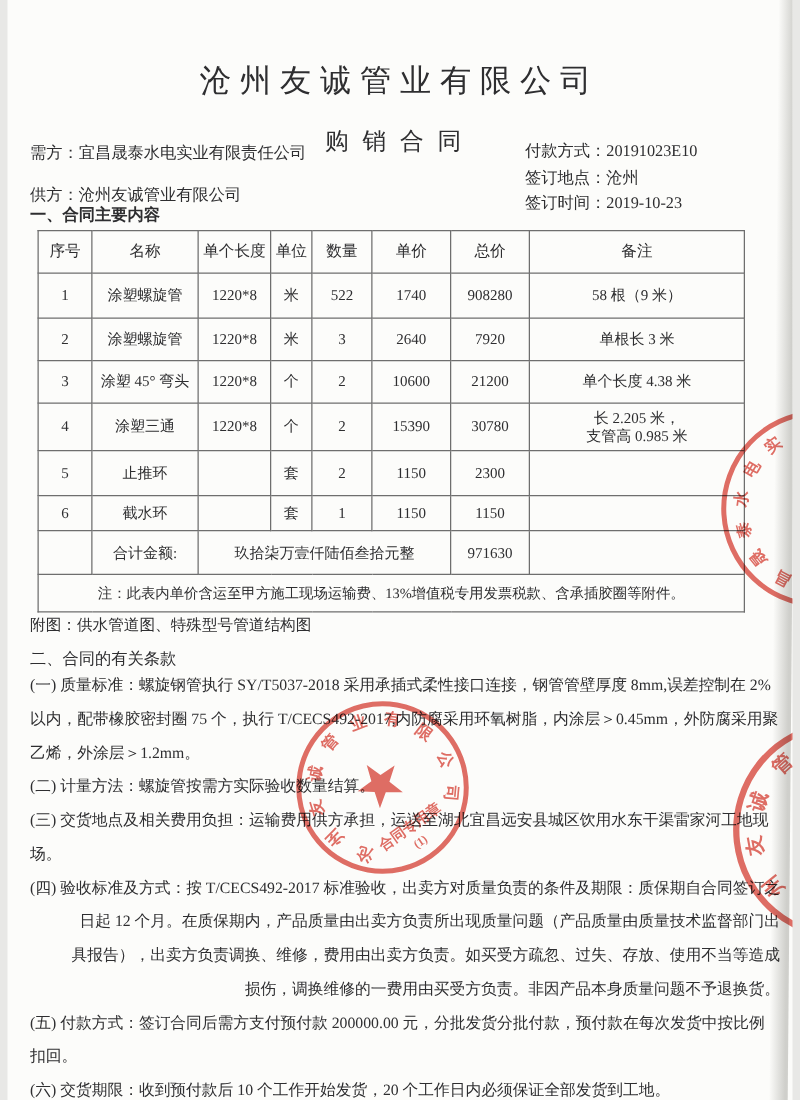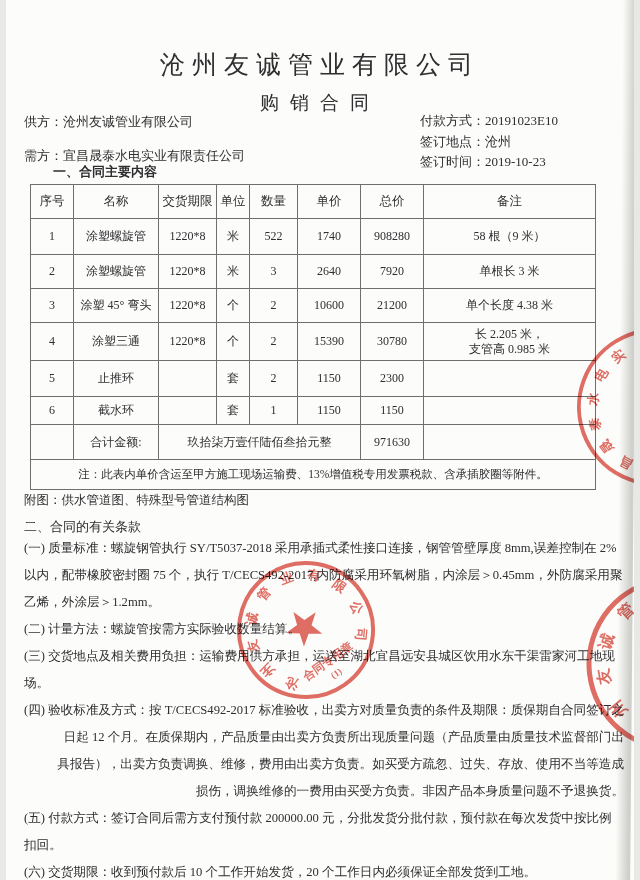--- a/index.html
+++ b/index.html
@@ -12,30 +12,30 @@
   .scan-edge {
     position:absolute; top:0; right:0; width:15px; height:100%;
     background:linear-gradient(to right, rgba(0,0,0,0), #cfcfcb 85%);
     transform:skewX(-0.5deg);
   }
   .company-title {
     position:absolute; top:48px; left:0; width:100%;
     text-align:center; font-size:25px; letter-spacing:7px; font-weight:500;
   }
   .doc-title {
-    position:absolute; top:90px; left:0; width:100%;
+    position:absolute; top:100px; left:0; width:100%;
     text-align:center; font-size:19px; letter-spacing:11px; font-weight:500;
   }
   .meta-left { position:absolute; left:18px; top:112px; font-size:13px; }
   .meta-left .row { height:34px; line-height:20px; }
   .meta-right { position:absolute; left:414px; top:111px; font-size:13px; }
   .meta-right .row { height:20.5px; line-height:20.5px; }
   .label { font-weight:500; }
   .section-title { position:absolute; left:18px; font-size:13px; font-weight:bold; }
-  .sec1 { top:163px;margin-left:29px; }
+  .sec1 { top:163px; }
   .sec2 { top:518px; font-weight:400; }
   .attachment { position:absolute; left:18px; top:492px; font-size:12.5px; }
 
   table.main {
     position:absolute; left:24px; top:184px; width:566px;
     border-collapse:collapse; table-layout:fixed; font-size:12px;
   }
   table.main th, table.main td {
     border:1px solid #6e6e6e; text-align:center; vertical-align:middle;
     padding:0 2px; font-weight:normal; overflow:hidden;
@@ -71,24 +71,24 @@
 
 <div class="page">
 
   <div class="scan-edge"></div>
 
   <div class="company-title">沧州友诚管业有限公司</div>
   <div class="doc-title">购销合同</div>
 
   <div class="meta-left">
     <div class="row">
+      <span class="label">需方：</span><span>宜昌晟泰水电实业有限责任公司</span>
+    </div>
+    <div class="row">
       <span class="label">供方：</span><span>沧州友诚管业有限公司</span>
-    </div>
-    <div class="row">
-      <span class="label">需方：</span><span>宜昌晟泰水电实业有限责任公司</span>
     </div>
   </div>
 
   <div class="meta-right">
     <div class="row">
       <span class="label">付款方式：</span><span>20191023E10</span>
     </div>
     <div class="row">
       <span class="label">签订地点：</span><span>沧州</span>
     </div>
@@ -107,21 +107,21 @@
         <col style="width:33px">
       <col style="width:48px">
         <col style="width:63px">
         <col style="width:63px">
         <col>
     </colgroup>
     <thead>
       <tr class="h-hdr">
         <th>序号</th>
         <th>名称</th>
-        <th>交货期限</th>
+        <th>单个长度</th>
         <th>单位</th>
         <th>数量</th>
         <th>单价</th>
         <th>总价</th>
         <th>备注</th>
       </tr>
     </thead>
     <tbody>
       <tr class="h-r1">
         <td>1</td>

